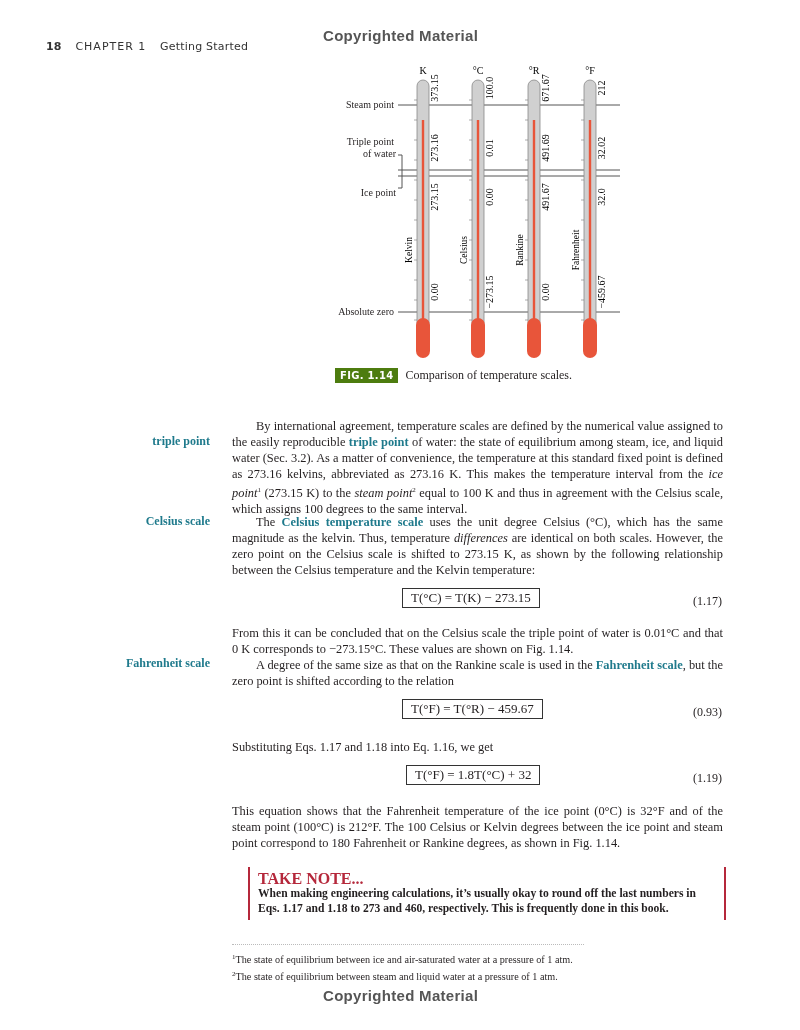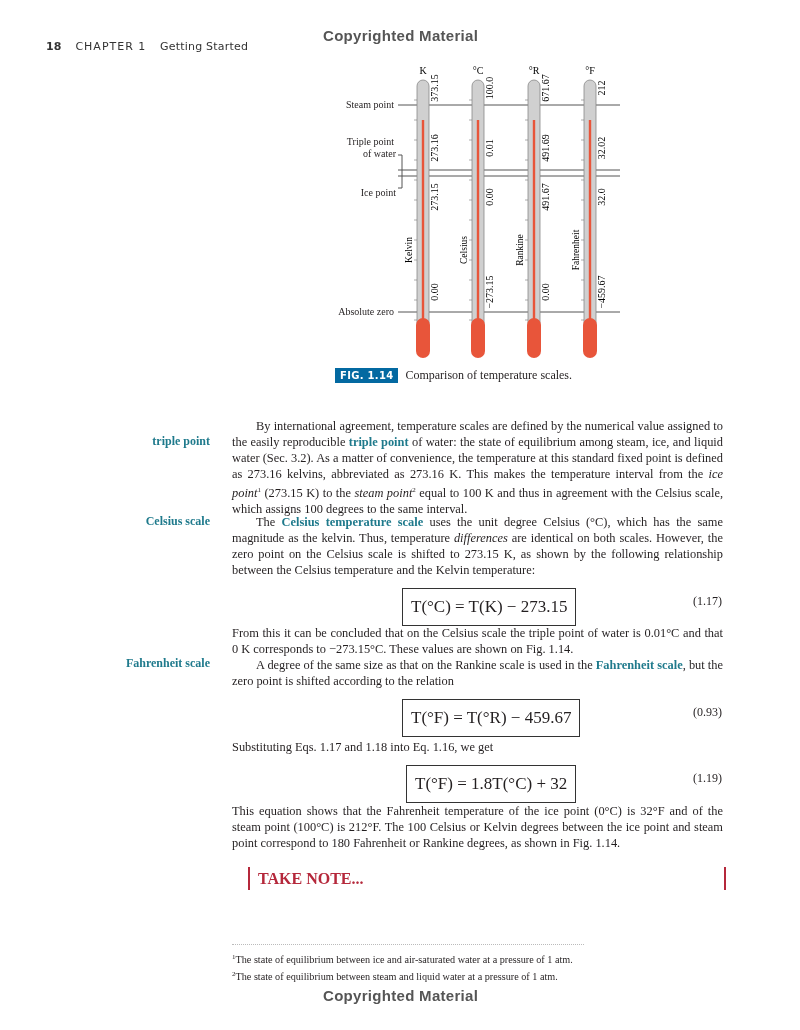--- a/index.html
+++ b/index.html
@@ -6,27 +6,27 @@
   body { width:800px; height:1030px; position:relative; overflow:hidden; font-family:"Liberation Serif", serif; color:#231f20; }
   .abs { position:absolute; }
   .header-left { left:46px; top:40px; font-family:"DejaVu Sans", sans-serif; font-size:11px; color:#333; letter-spacing:0.2px; }
   .header-left .pnum { font-weight:bold; margin-right:10px; }
   .header-left .chap { letter-spacing:1px; margin-right:10px; }
   .watermark { font-family:"Liberation Sans", sans-serif; font-size:15px; color:#555; font-weight:bold; letter-spacing:0.3px; }
   .wm-top { left:323px; top:27px; }
   .wm-bot { left:323px; top:987px; }
   svg#fig { position:absolute; left:320px; top:60px; }
   .caption { left:335px; top:368px; font-size:12px; }
-  .fig-tag { background:#0369a1; color:#fff; font-family:"DejaVu Sans", sans-serif; font-weight:bold; font-size:10px; padding:2px 5px; margin-right:4px; letter-spacing:0.3px; }
+  .fig-tag { background:#4d7c0f; color:#fff; font-family:"DejaVu Sans", sans-serif; font-weight:bold; font-size:10px; padding:2px 5px; margin-right:4px; letter-spacing:0.3px; }
   .body-text { left:232px; width:491px; font-size:12.4px; line-height:16px; text-align:justify; }
   .body-text p { margin:0; }
   .indent { text-indent:24px; }
   .margin-term { font-size:12px; font-weight:bold; color:#1f7a8c; text-align:right; width:100px; }
   .term { font-weight:bold; color:#1f7a8c; }
-  .eq-box { border:1px solid #333; padding:8px 8px; font-size:17px; }
+  .eq-box { border:1px solid #333; padding:1px 8px; font-size:13px; }
   .eq-num { font-size:12px; }
   .note { left:248px; top:867px; width:458px; border-left:2px solid #b5283b; border-right:2px solid #b5283b; padding:4px 8px; font-size:11.6px; line-height:15px; }
   .note-title { color:#b5283b; font-weight:bold; font-size:16px; }
   .note-body { font-weight:bold; }
   .fn-rule { left:232px; top:944px; width:352px; border-top:1px dotted #bbb; }
   .fn { left:232px; font-size:10.2px; }
   sup { font-size:7px; }
 </style>
 </head>
 <body>
@@ -184,19 +184,20 @@
 
 <div class="abs eq-box" style="left:406px; top:765px;">T(°F) = 1.8T(°C) + 32</div>
 <div class="abs eq-num" style="left:693px; top:771px;">(1.19)</div>
 
 <div class="abs body-text" style="top:803px;">
   <p>This equation shows that the Fahrenheit temperature of the ice point (0°C) is 32°F and of the steam point (100°C) is 212°F. The 100 Celsius or Kelvin degrees between the ice point and steam point correspond to 180 Fahrenheit or Rankine degrees, as shown in Fig. 1.14.</p>
 </div>
 
 <div class="abs note">
   <div class="note-title">TAKE NOTE...</div>
+  <div class="note-body">When making engineering calculations, it’s usually okay to round off the last numbers in Eqs. 1.17 and 1.18 to 273 and 460, respectively. This is frequently done in this book.</div>
 </div>
 
 <div class="abs fn-rule"></div>
 <div class="abs fn" style="top:953px;"><sup>1</sup><span>The state of equilibrium between ice and air-saturated water at a pressure of 1 atm.</span></div>
 <div class="abs fn" style="top:970px;"><sup>2</sup><span>The state of equilibrium between steam and liquid water at a pressure of 1 atm.</span></div>
 
 <div class="abs watermark wm-bot">Copyrighted Material</div>
 
 </body></html>

